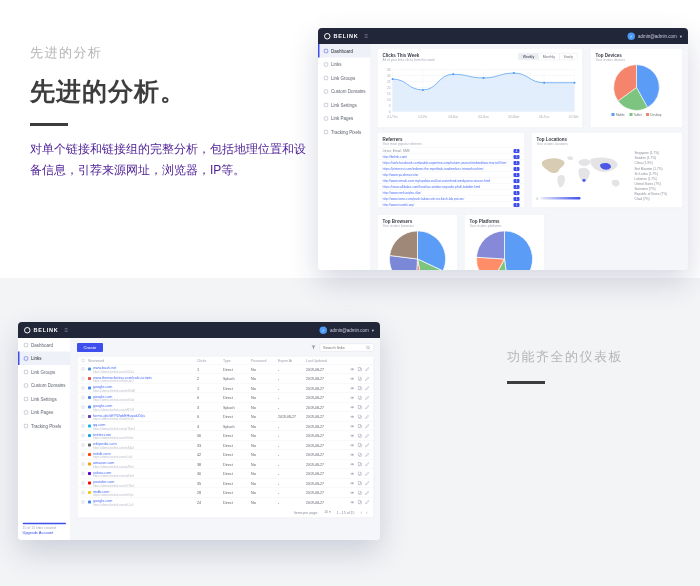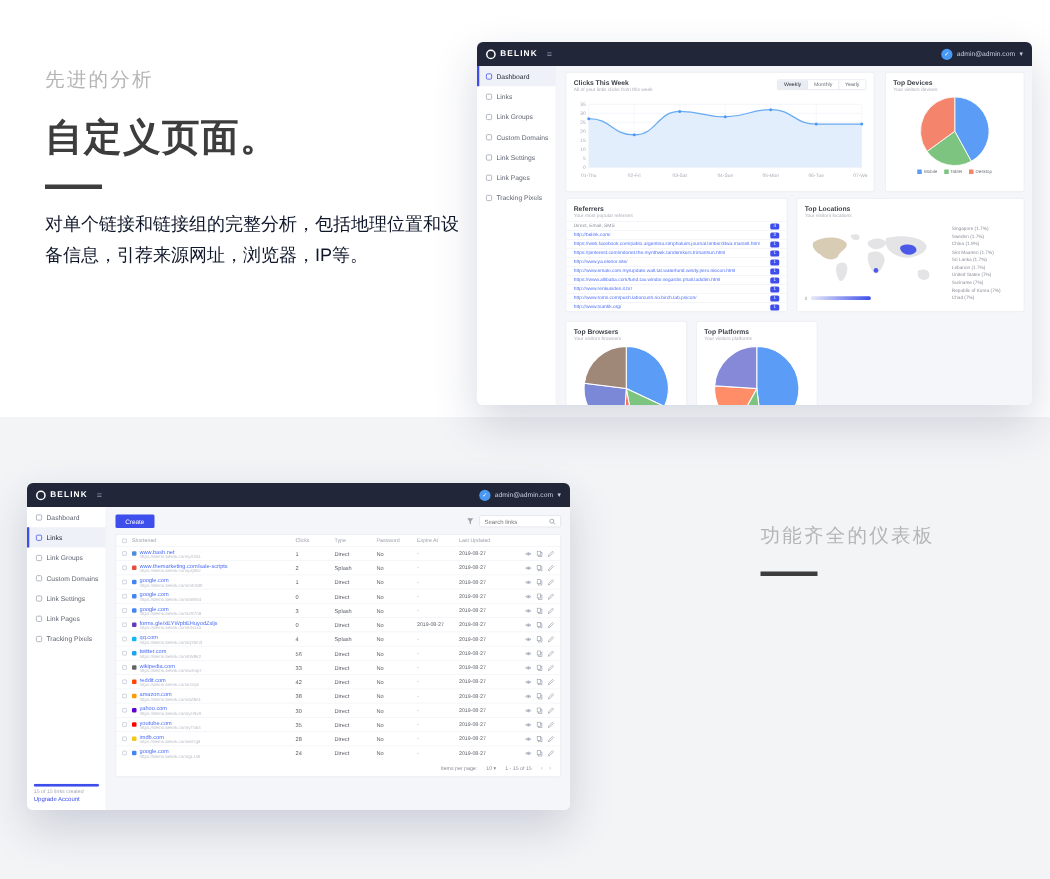--- a/index.html
+++ b/index.html
@@ -9,21 +9,21 @@
 
   .bg-bottom { position:absolute; left:0; top:278px; width:700px; height:308px; background:#f3f4f6; }
 
   
   .copy { position:absolute; z-index:2; }
   #copy-analytics { left:30px; top:44px; width:285px; }
   #copy-manage { left:462px; top:348px; width:232px;margin-left:45px; }
   .eyebrow { font-size:13px; color:#b5b5b5; letter-spacing:1.5px; }
   .copy h2 { font-size:25px; color:#3d3d3d; font-weight:700; letter-spacing:1px; margin-top:13px; }
   .rule { width:38px; height:3px; background:#3d3d3d; margin:15px 0 13px; }
-  .copy p { font-size:12px; color:#0f172a; line-height:1.75; }
+  .copy p { font-size:12px; color:#4c1d95; line-height:1.75; }
 
   
   .dash { position:absolute; z-index:3; background:#fff; border-radius:4px;
           box-shadow:0 12px 30px rgba(30,40,90,.18); overflow:hidden; }
   #dash1 { left:318px; top:28px; width:370px; height:242px; }
   #dash2 { left:18px;  top:322px; width:362px; height:218px; }
   .dash-inner { transform:scale(.5); transform-origin:0 0; }
   #dash1 .dash-inner { width:740px; height:484px; }
   #dash2 .dash-inner { width:724px; height:436px; }
 
@@ -116,21 +116,21 @@
                 padding:6px 12px; font-size:7px; color:#8a8e99; }
   .pg-arrows { display:flex; gap:8px; font-size:9px; color:#b0b4bf; }
 </style>
 </head>
 <body>
 
 <div class="bg-bottom"></div>
 
 <section class="copy" id="copy-analytics">
   <div class="eyebrow">先进的分析</div>
-  <h2>自定义页面。</h2>
+  <h2>先进的分析。</h2>
   <div class="rule"></div>
   <p>对单个链接和链接组的完整分析，包括地理位置和设备信息，引荐来源网址，浏览器，IP等。</p>
 </section>
 
 <section class="copy" id="copy-manage">
   <div class="eyebrow">功能齐全的仪表板</div>
   <div class="rule"></div>
 </section>
 
 <div class="dash" id="dash1">

